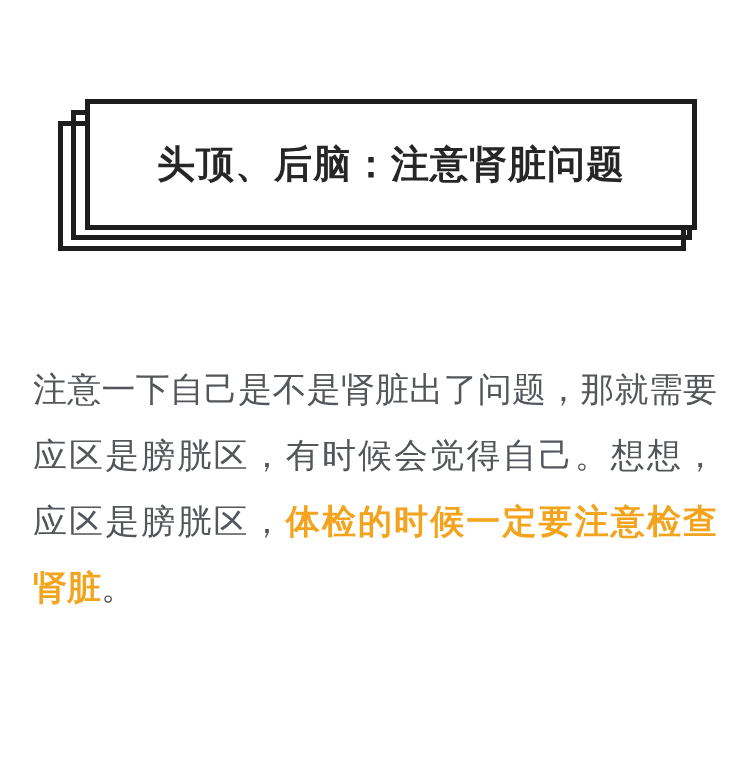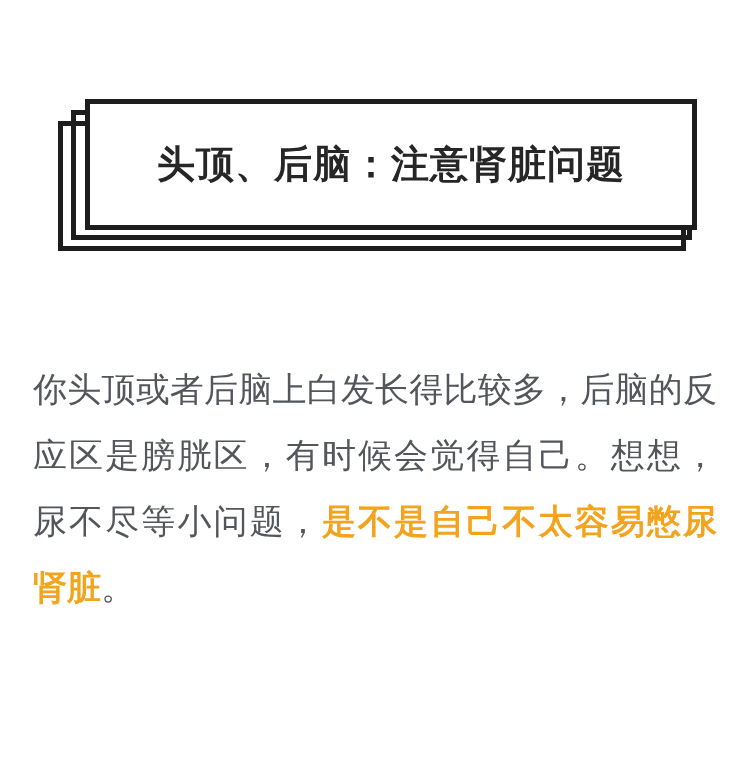--- a/index.html
+++ b/index.html
@@ -82,26 +82,26 @@
   <div class="title-stack">
     <div class="layer layer-back"></div>
     <div class="layer layer-mid"></div>
     <div class="title-card">
       <h1>头顶、后脑：注意肾脏问题</h1>
     </div>
   </div>
 
   <div class="article">
     <div class="para-line">
-      <span>你头顶或者后脑上白发长得比较多，后脑的反</span>
+      <span>注意一下自己是不是肾脏出了问题，那就需要</span>
     </div>
     <div class="para-line">
       <span>应区是膀胱区，有时候会觉得自己。想想，</span>
     </div>
     <div class="para-line">
-      <span>尿不尽等小问题，</span><span class="hl">是不是自己不太容易憋尿</span>
+      <span>应区是膀胱区，</span><span class="hl">体检的时候一定要注意检查</span>
     </div>
     <div class="para-line last">
       <span class="hl">肾脏</span><span>。</span>
     </div>
   </div>
 
 </div>
 
 </body></html>

